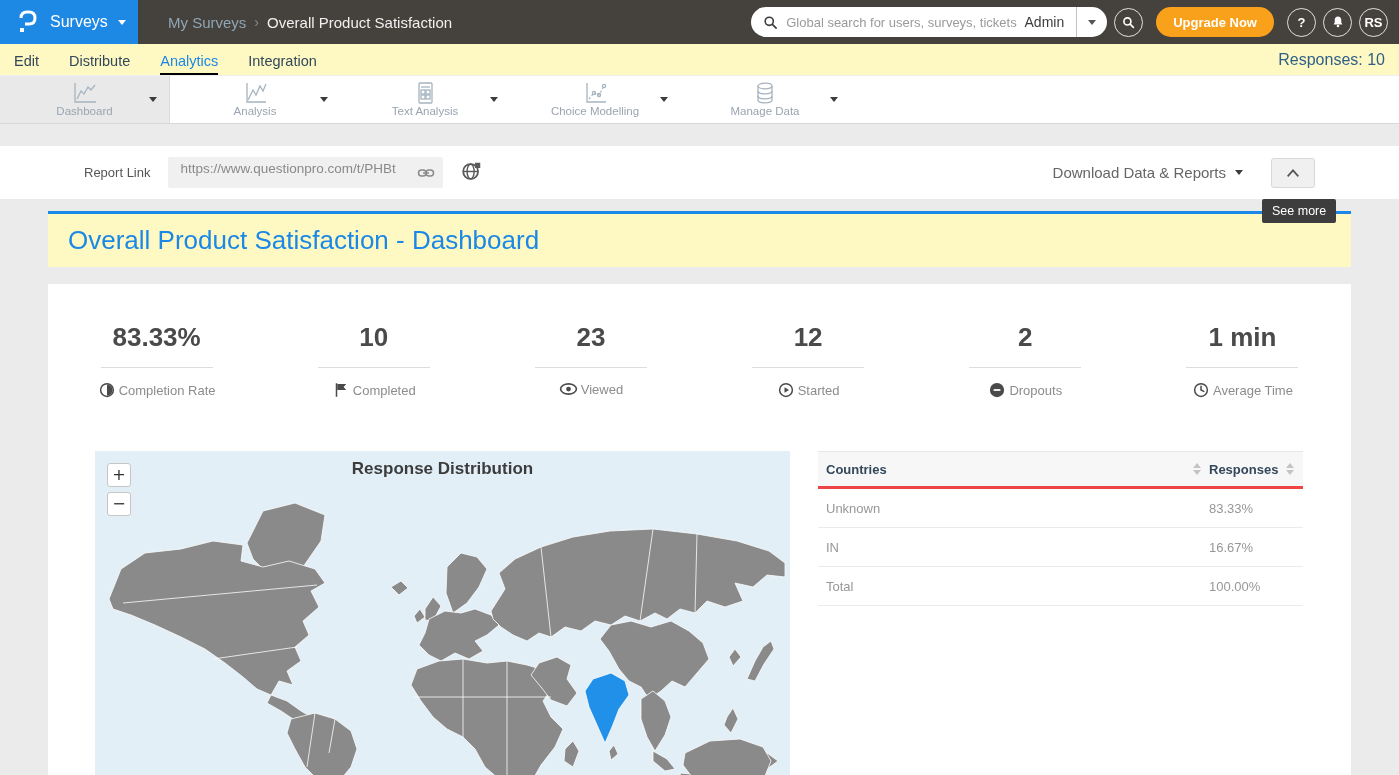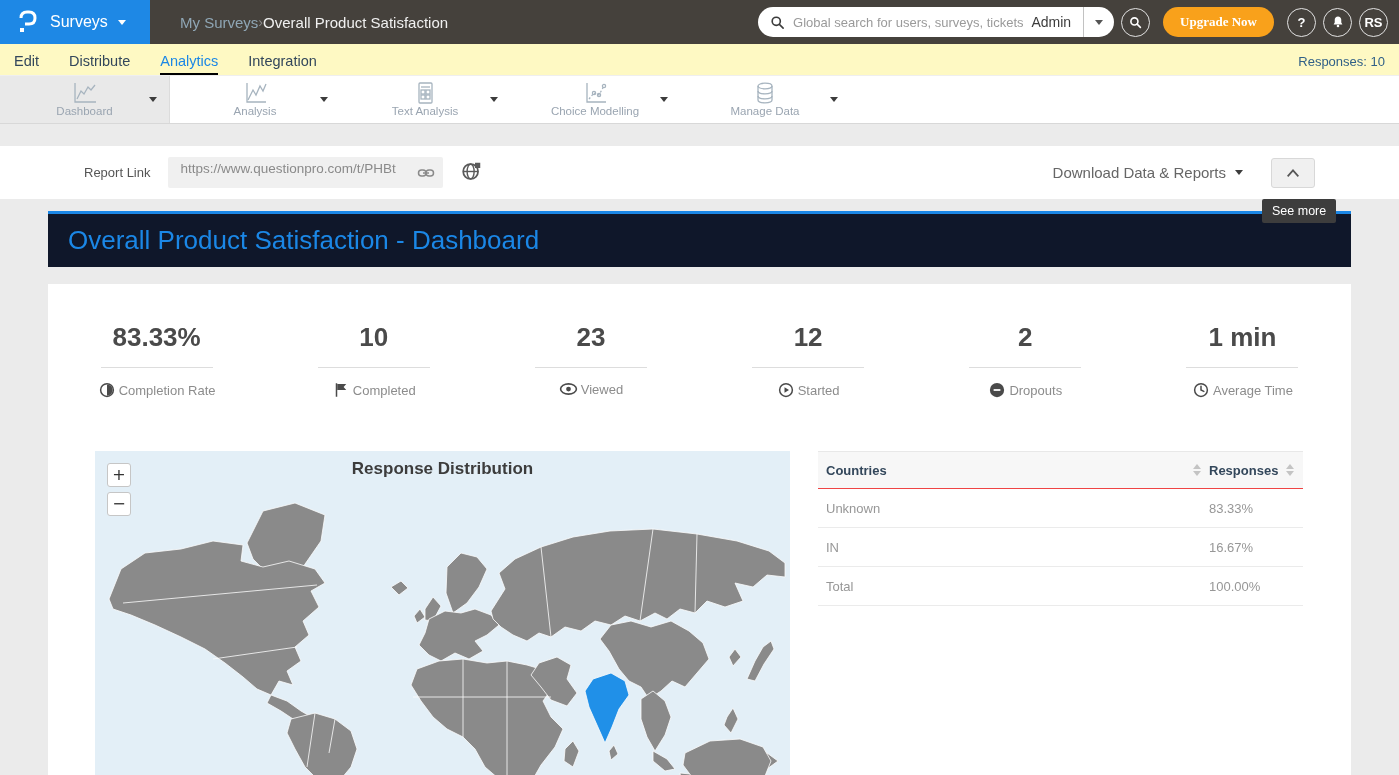--- a/index.html
+++ b/index.html
@@ -1,49 +1,49 @@
 <!DOCTYPE html>
 <html><head>
 <meta charset="utf-8">
 <style>
   * { margin:0; padding:0; box-sizing:border-box; }
   html,body { width:1399px; height:775px; overflow:hidden; background:#ebebeb;
     font-family:"Liberation Sans", sans-serif; }
 
   
   .topbar { height:44px; display:flex; background:#45413c; }
-  .logo-block { width:150px; background:#1e88e5; color:#fff; display:flex;
+  .logo-block { width:138px; background:#1e88e5; color:#fff; display:flex;
     align-items:center; gap:10px; padding-left:14px; cursor:pointer; flex:none; }
   .brand-name { font-size:16px; }
   .caret { width:0; height:0; border-left:4.5px solid transparent;
     border-right:4.5px solid transparent; border-top:5.5px solid currentColor; display:inline-block; }
-  .breadcrumb { display:flex; align-items:center; gap:0; padding-left:30px; font-size:15px; }
+  .breadcrumb { display:flex; align-items:center; gap:8px; padding-left:30px; font-size:15px; }
   .crumb-parent { color:#8fa6b5; cursor:pointer; }
   .crumb-sep { color:#8a8a8a; font-size:14px; }
   .crumb-current { color:#f0f0f0; }
   .topbar-right { margin-left:auto; display:flex; align-items:center; gap:7px; padding-right:11px; }
   .search-pill { width:356px; height:30px; background:#fff; border-radius:15px;
     display:flex; align-items:center; padding-left:12px; overflow:hidden; }
   .search-pill input { border:none; outline:none; flex:1; font-size:13px; color:#555; margin-left:8px; min-width:0; }
   .search-pill input::placeholder { color:#9a9a9a; }
   .scope-label { font-size:14px; color:#3c3c3c; padding-right:12px; cursor:pointer; }
   .scope-caret { border-left:1px solid #c2c2c2; height:30px; display:flex; align-items:center;
     padding:0 11px; color:#555; cursor:pointer; }
   .circle-btn { width:29px; height:29px; border-radius:50%; border:1.5px solid #e2e2e2;
     background:transparent; color:#fff; display:flex; align-items:center; justify-content:center;
     font-size:13px; font-weight:bold; cursor:pointer; flex:none; }
   .upgrade-btn { height:30px; border-radius:15px; background:#f9a11b; border:none; color:#fff;
     font-weight:bold; font-size:13px; padding:0 17px; margin:0 6px; cursor:pointer;
-    font-family:Liberation Serif, serif; }
+    font-family:Liberation Sans, sans-serif; }
 
   
   .nav-row { height:31px; background:#fef9c3; display:flex; align-items:flex-end; padding:0 14px; gap:30px; }
   .nav-item { font-size:14.5px; color:#33475b; cursor:pointer; padding-bottom:6px; }
   .nav-item.active { color:#1b87e6; border-bottom:2px solid #000000; padding-bottom:4px; }
-  .responses { margin-left:auto; color:#306087; font-size:13px; padding-bottom:6px; }
+  .responses { margin-left:auto; color:#306087; font-size:16px; padding-bottom:6px; }
 
   
   .toolbar { height:49px; background:#fff; border-top:1px solid #efefef;
     border-bottom:1px solid #d8d8d8; display:flex; }
   .tool-tab { width:170px; position:relative; display:flex; align-items:center;
     justify-content:center; cursor:pointer; flex:none; }
   .tool-tab.active { background:#e9e9e9; border-right:1px solid #dcdcdc; }
   .tab-main { display:flex; flex-direction:column; align-items:center; gap:1px; }
   .tab-label { font-size:11.5px; color:#9aa5b1; }
   .tab-caret { position:absolute; right:12px; top:50%; margin-top:-3px; color:#3c3c3c; }
@@ -61,21 +61,21 @@
   .report-right { margin-left:auto; display:flex; align-items:center; }
   .download-label { font-size:15px; color:#666; display:flex; align-items:center; gap:9px; cursor:pointer; }
   .download-label .caret { color:#3c3c3c; }
   .see-more-btn { width:44px; height:30px; background:#f0f0f0; border:1px solid #d8d8d8;
     border-radius:3px; margin-left:28px; display:flex; align-items:center; justify-content:center; cursor:pointer; }
 
   .tooltip { position:absolute; left:1262px; top:199px; background:#3d3d3d; color:#fff;
     font-size:12.5px; padding:5px 10px; border-radius:2px; z-index:20; }
 
   
-  .title-card { margin:12px 48px 0; background:#0f172a; border-top:3px solid #1b87e6;
+  .title-card { margin:12px 48px 0; background:#fef9c3; border-top:3px solid #1b87e6;
     height:56px; display:flex; align-items:center; padding-left:20px; }
   .page-title { font-size:26px; font-weight:normal; color:#1b87e6; }
 
   
   .main-card { margin:17px 48px 0; background:#fff; height:620px; padding-top:38px; }
   .stats { display:flex; }
   .stat { flex:1; text-align:center; }
   .stat-value { font-size:26px; font-weight:bold; color:#4a4a4a; }
   .stat-divider { width:112px; border-bottom:1px solid #ddd; margin:14px auto 13px; }
   .stat-label { font-size:13px; color:#8c8c8c; display:flex; align-items:center;
@@ -88,21 +88,21 @@
   .map-title { position:absolute; top:8px; left:0; right:0; text-align:center;
     font-size:17px; font-weight:bold; color:#3c3c3c; }
   .zoom-btn { position:absolute; left:12px; width:24px; height:24px; background:#fff;
     border:1px solid #c6c6c6; border-radius:3px; font-size:16px; color:#333;
     display:flex; align-items:center; justify-content:center; cursor:pointer;
     font-family:"DejaVu Sans", sans-serif; line-height:1; }
   .zoom-in { top:12px; } .zoom-out { top:41px; }
 
   .country-table { flex:1; font-size:13px; }
   .ct-header { display:flex; align-items:center; background:#f7f7f7;
-    border-top:1px solid #e8e8e8; border-bottom:1px solid #ef4444; height:38px;
+    border-top:1px solid #e8e8e8; border-bottom:3px solid #ef4444; height:38px;
     padding:0 6px 0 8px; font-weight:bold; color:#33475b; }
   .ct-row { display:flex; align-items:center; height:39px; border-bottom:1px solid #ebebeb;
     padding:0 6px 0 8px; color:#979797; }
   .col-country { flex:1; display:flex; align-items:center; }
   .col-resp { width:88px; display:flex; align-items:center; }
   .sort-icon { display:inline-flex; flex-direction:column; gap:2px; margin:0 8px 0 auto; cursor:pointer; }
   .col-resp .sort-icon { margin:0 0 0 8px; }
   .tri-up { width:0; height:0; border-left:4px solid transparent; border-right:4px solid transparent;
     border-bottom:5px solid #c4c4c4; }
   .tri-down { width:0; height:0; border-left:4px solid transparent; border-right:4px solid transparent;

